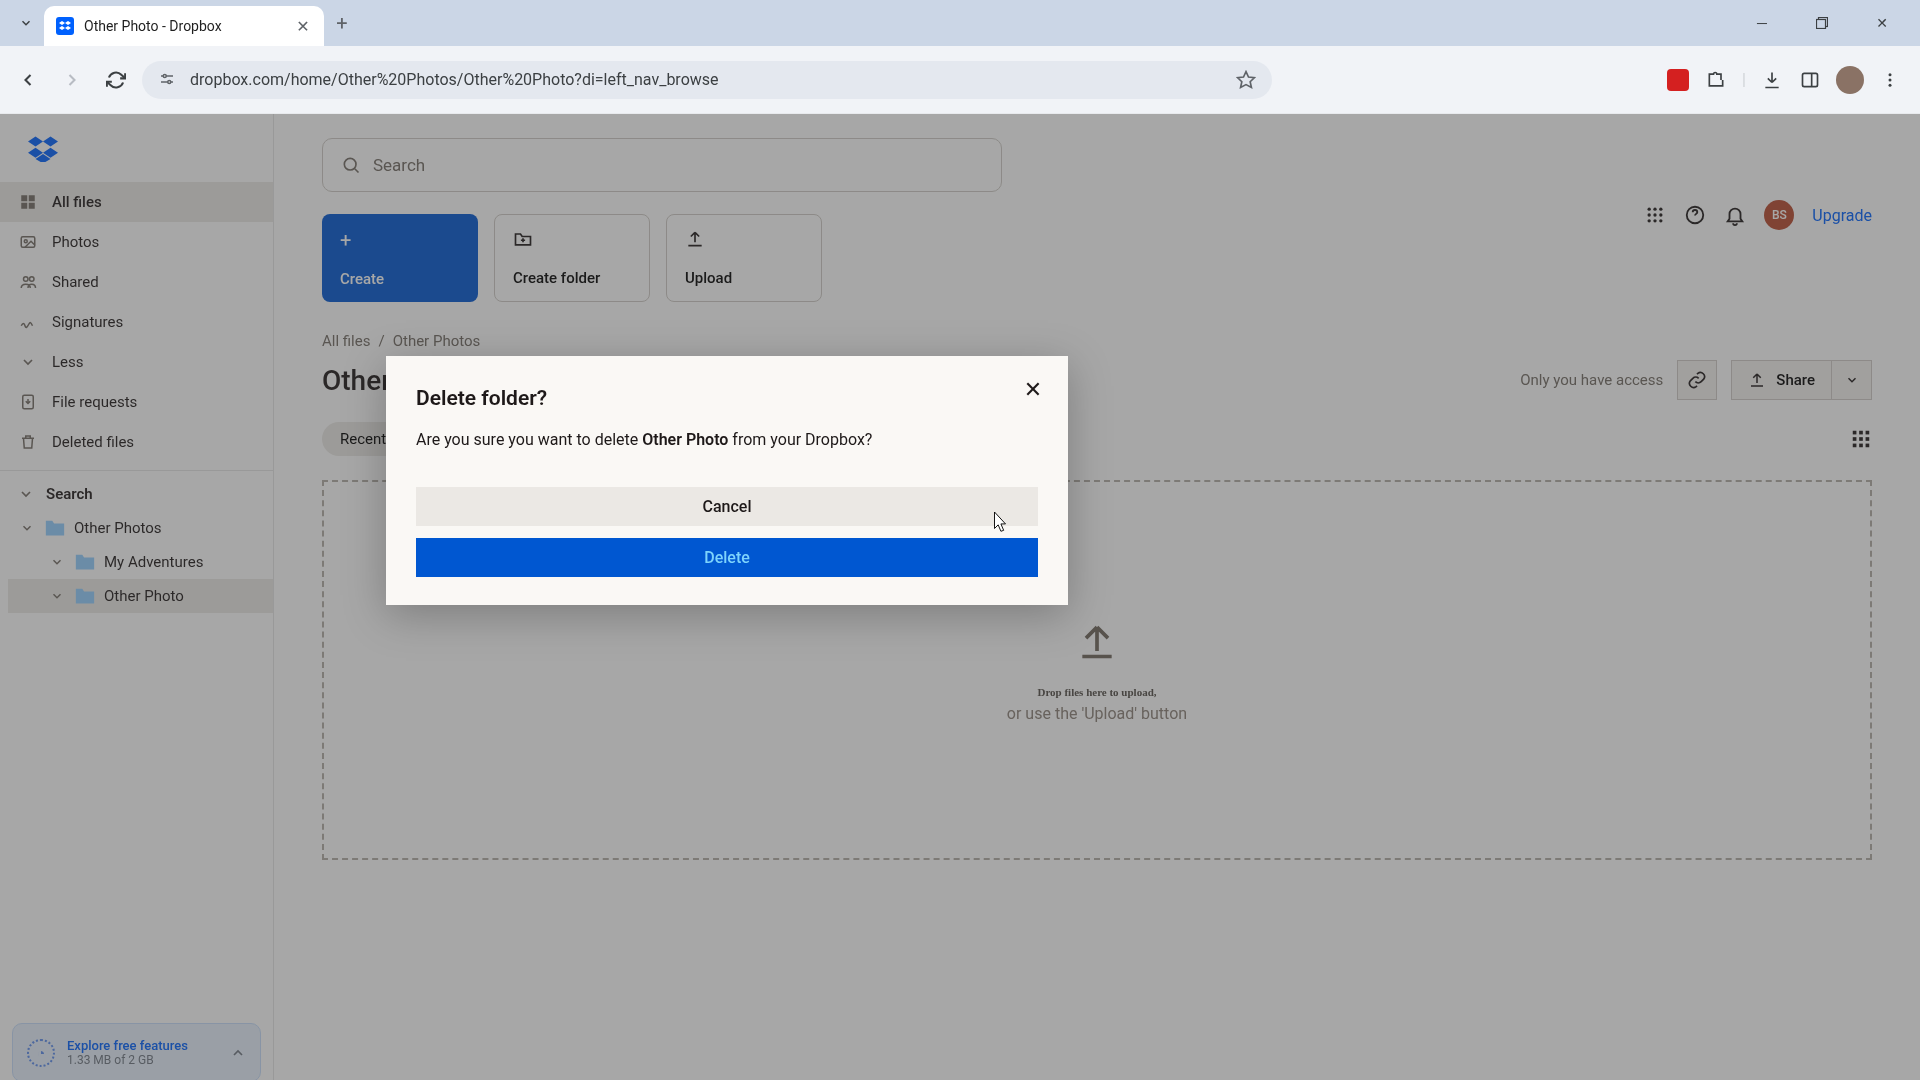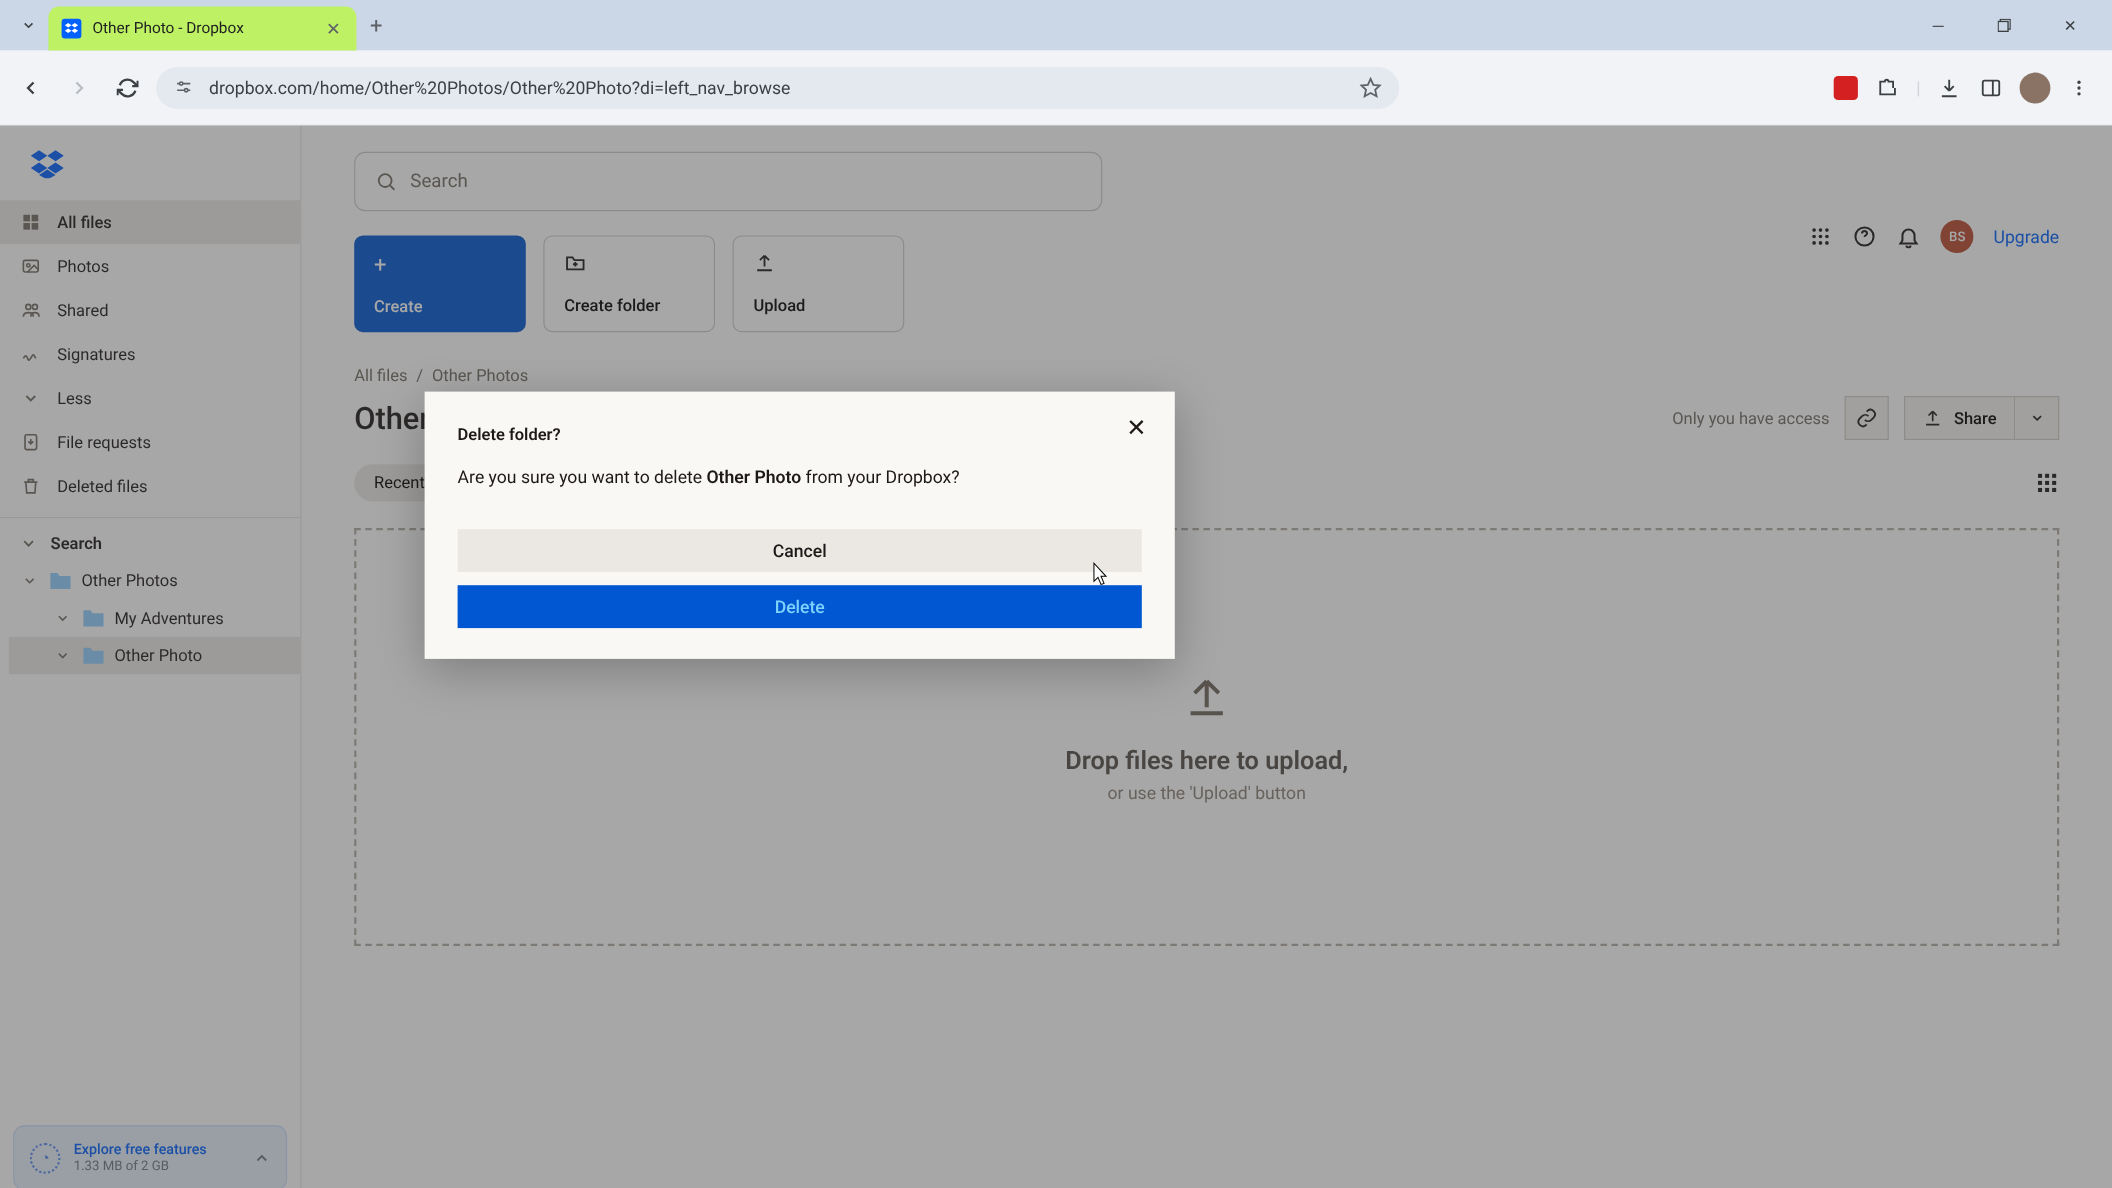--- a/index.html
+++ b/index.html
@@ -1,21 +1,21 @@
 <!DOCTYPE html>
 <html><head>
 <meta charset="utf-8">
 <style>
 * { margin: 0; padding: 0; box-sizing: border-box; font-family: -apple-system, BlinkMacSystemFont, "Segoe UI", Roboto, sans-serif; }
 body { width: 1920px; height: 1080px; overflow: hidden; background: #fff; position: relative; }
 
 
 .browser-chrome { height: 46px; background: #cbd6e6; display: flex; align-items: center; padding: 0 8px; }
 .tab-dropdown { width: 36px; height: 36px; display: flex; align-items: center; justify-content: center; border-radius: 8px; }
-.browser-tab { background: #bef264; height: 40px; margin-top: 6px; border-radius: 10px 10px 0 0; display: flex; align-items: center; padding: 0 12px; min-width: 280px; gap: 10px; }
+.browser-tab { background: #ffffff; height: 40px; margin-top: 6px; border-radius: 10px 10px 0 0; display: flex; align-items: center; padding: 0 12px; min-width: 280px; gap: 10px; }
 .tab-favicon { width: 18px; height: 18px; background: #0061fe; border-radius: 3px; display: flex; align-items: center; justify-content: center; }
 .tab-favicon svg { width: 12px; height: 12px; fill: #fff; }
 .tab-title { font-size: 14px; color: #1f1f1f; flex: 1; }
 .tab-close { width: 18px; height: 18px; display: flex; align-items: center; justify-content: center; color: #5f6368; font-size: 16px; }
 .new-tab { width: 36px; height: 36px; display: flex; align-items: center; justify-content: center; color: #5f6368; font-size: 20px; }
 .window-controls { margin-left: auto; display: flex; gap: 16px; padding-right: 8px; }
 .window-controls span { width: 44px; height: 30px; display: flex; align-items: center; justify-content: center; color: #3c4043; font-size: 14px; }
 
 .toolbar { height: 68px; background: #f1f3f7; display: flex; align-items: center; padding: 0 10px; gap: 8px; border-bottom: 1px solid #e8eaed; }
 .nav-btn { width: 36px; height: 36px; display: flex; align-items: center; justify-content: center; border-radius: 50%; color: #3c4043; }
@@ -74,31 +74,31 @@
 .icon-btn { width: 40px; height: 40px; border: 1px solid #cfcbc6; background: #f4f2ef; display: flex; align-items: center; justify-content: center; }
 .share-btn { height: 40px; border: 1px solid #cfcbc6; background: #f4f2ef; display: flex; align-items: center; padding: 0 16px; gap: 10px; font-size: 15px; font-weight: 500; }
 .share-chev { width: 40px; height: 40px; border: 1px solid #cfcbc6; border-left: none; background: #f4f2ef; display: flex; align-items: center; justify-content: center; }
 
 .filter-row { margin-top: 22px; display: flex; align-items: center; }
 .pill { background: #ebe9e5; border-radius: 20px; padding: 8px 18px; font-size: 15px; }
 .grid-toggle { margin-left: auto; color: #1e1919; }
 
 .dropzone { margin-top: 24px; border: 2px dashed #b2aea7; height: 380px; display: flex; flex-direction: column; align-items: center; justify-content: center; gap: 6px; color: #6f665c; }
 .dropzone svg { width: 44px; height: 44px; stroke: #6f665c; margin-bottom: 18px; }
-.dropzone .l1 { font-size: 23px; font-weight: 600; color: #524d47; }
+.dropzone .l1 { font-size: 11px; font-weight: 600; color: #524d47; font-family: Liberation Serif, serif; }
 .dropzone .l2 { font-size: 16px; color: #8c8279; }
 
 .hscrollbar { position: absolute; bottom: 0; left: 274px; right: 0; height: 16px; background: #e8e6e3; display: flex; align-items: center; }
 .hscrollbar .arrow { width: 16px; text-align: center; font-size: 10px; color: #6f665c; }
 .hscrollbar .track { flex: 1; height: 10px; background: #c5c2bd; border-radius: 2px; margin: 0 2px; }
 
 
 .overlay { position: absolute; inset: 0; background: rgba(60,60,60,0.45); z-index: 10; }
 .modal { position: absolute; left: 386px; top: 356px; width: 682px; background: #faf8f5; z-index: 20; box-shadow: 0 10px 40px rgba(0,0,0,0.25); padding: 30px 30px 28px 30px; }
-.modal-title { font-size: 15px; font-weight: 600; color: #1e1919; margin-bottom: 20px; }
+.modal-title { font-size: 21px; font-weight: 600; color: #1e1919; margin-bottom: 20px; }
 .modal-close { position: absolute; right: 20px; top: 18px; font-size: 22px; color: #1e1919; width: 30px; height: 30px; display: flex; align-items: center; justify-content: center; }
 .modal-body { font-size: 16px; color: #1e1919; margin-bottom: 38px; }
 .modal-body b { font-weight: 600; }
 .modal-actions { display: flex; justify-content: flex-end; gap: 12px; flex-direction: column; }
 .btn { padding: 10px 20px; font-size: 16px; font-weight: 500; border: none; cursor: pointer; }
 .btn-cancel { background: #ebe8e4; color: #1e1919; }
 .btn-delete { background: #0057d1; color: #7dd3fc; }
 
 .cursor { position: absolute; left: 989px; top: 510px; z-index: 30; pointer-events: none; }
 .cursor svg { width: 22px; height: 26px; }

